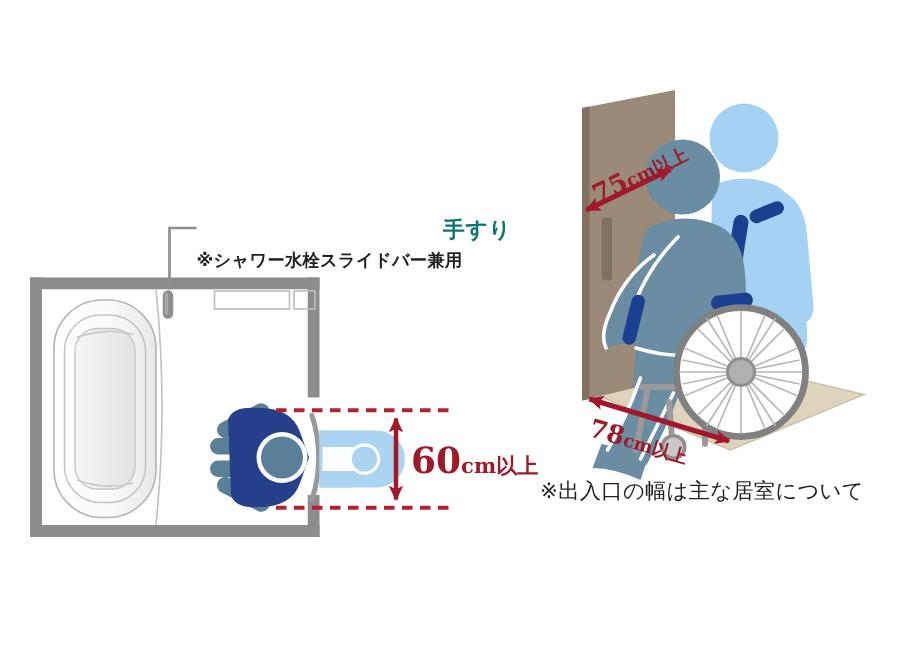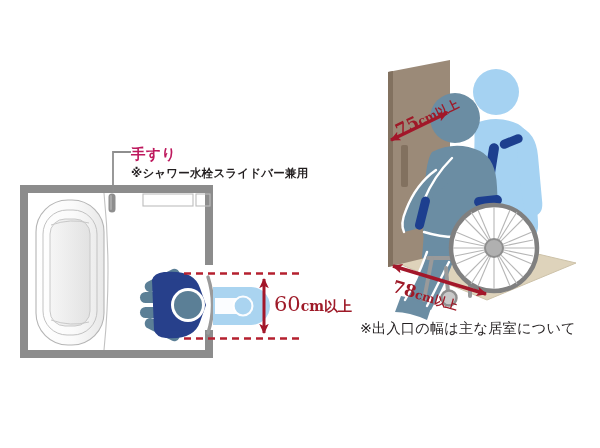--- a/index.html
+++ b/index.html
@@ -13,35 +13,35 @@
   .abs{position:absolute;}
 
   
   .callout{
     position:absolute;left:131px;top:145px;width:210px;
     color:#231f20;line-height:1.25;
   }
   .callout .l1{
     font-family:"DejaVu Sans",sans-serif;
     font-size:14.5px;font-weight:700;letter-spacing:.5px;
-    color:#be185d;white-space:nowrap;
+    color:#0f766e;white-space:nowrap;text-align:right;
   }
   .callout .l2{
     font-family:"DejaVu Sans",sans-serif;
     font-size:11.5px;font-weight:700;letter-spacing:.2px;
     color:#231f20;white-space:nowrap;margin-top:3px;
   }
 
   
   .dim60{
     position:absolute;left:274px;top:292px;
     font-family:"DejaVu Serif",serif;
     color:#9e1a28;white-space:nowrap;
   }
-  .dim60 .num{font-size:21px;font-weight:400;letter-spacing:0px;margin-top:29px;}
+  .dim60 .num{font-size:24px;font-weight:700;letter-spacing:0px;margin-top:29px;}
   .dim60 .unit{font-size:14px;font-weight:700;}
   .dim60 .jp{font-size:14px;font-weight:700;font-family:"DejaVu Sans",sans-serif;}
 
   
   .caption{
     position:absolute;left:360px;top:318px;width:238px;
     font-family:"DejaVu Sans",sans-serif;
     font-size:14.2px;font-weight:400;color:#231f20;
     line-height:1.5;letter-spacing:.2px;
   }

